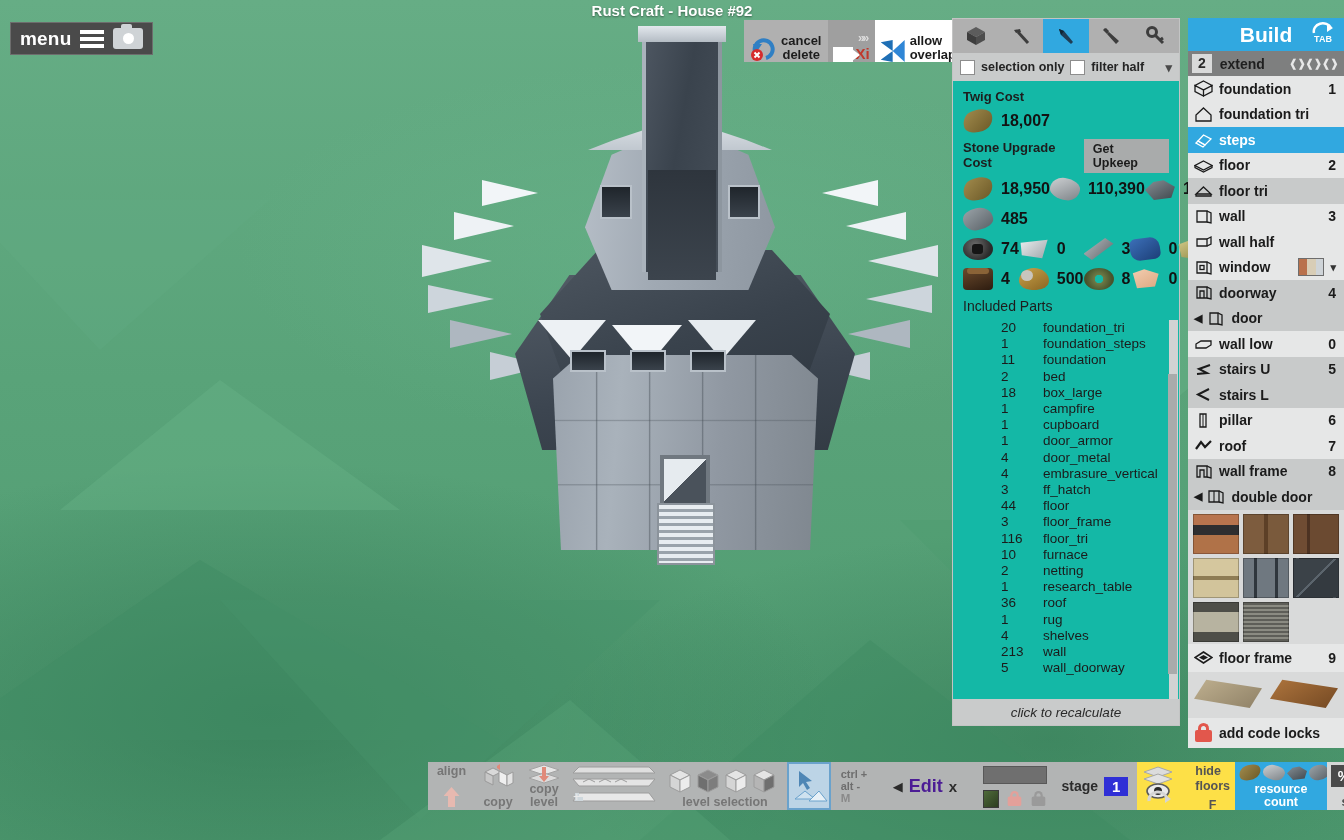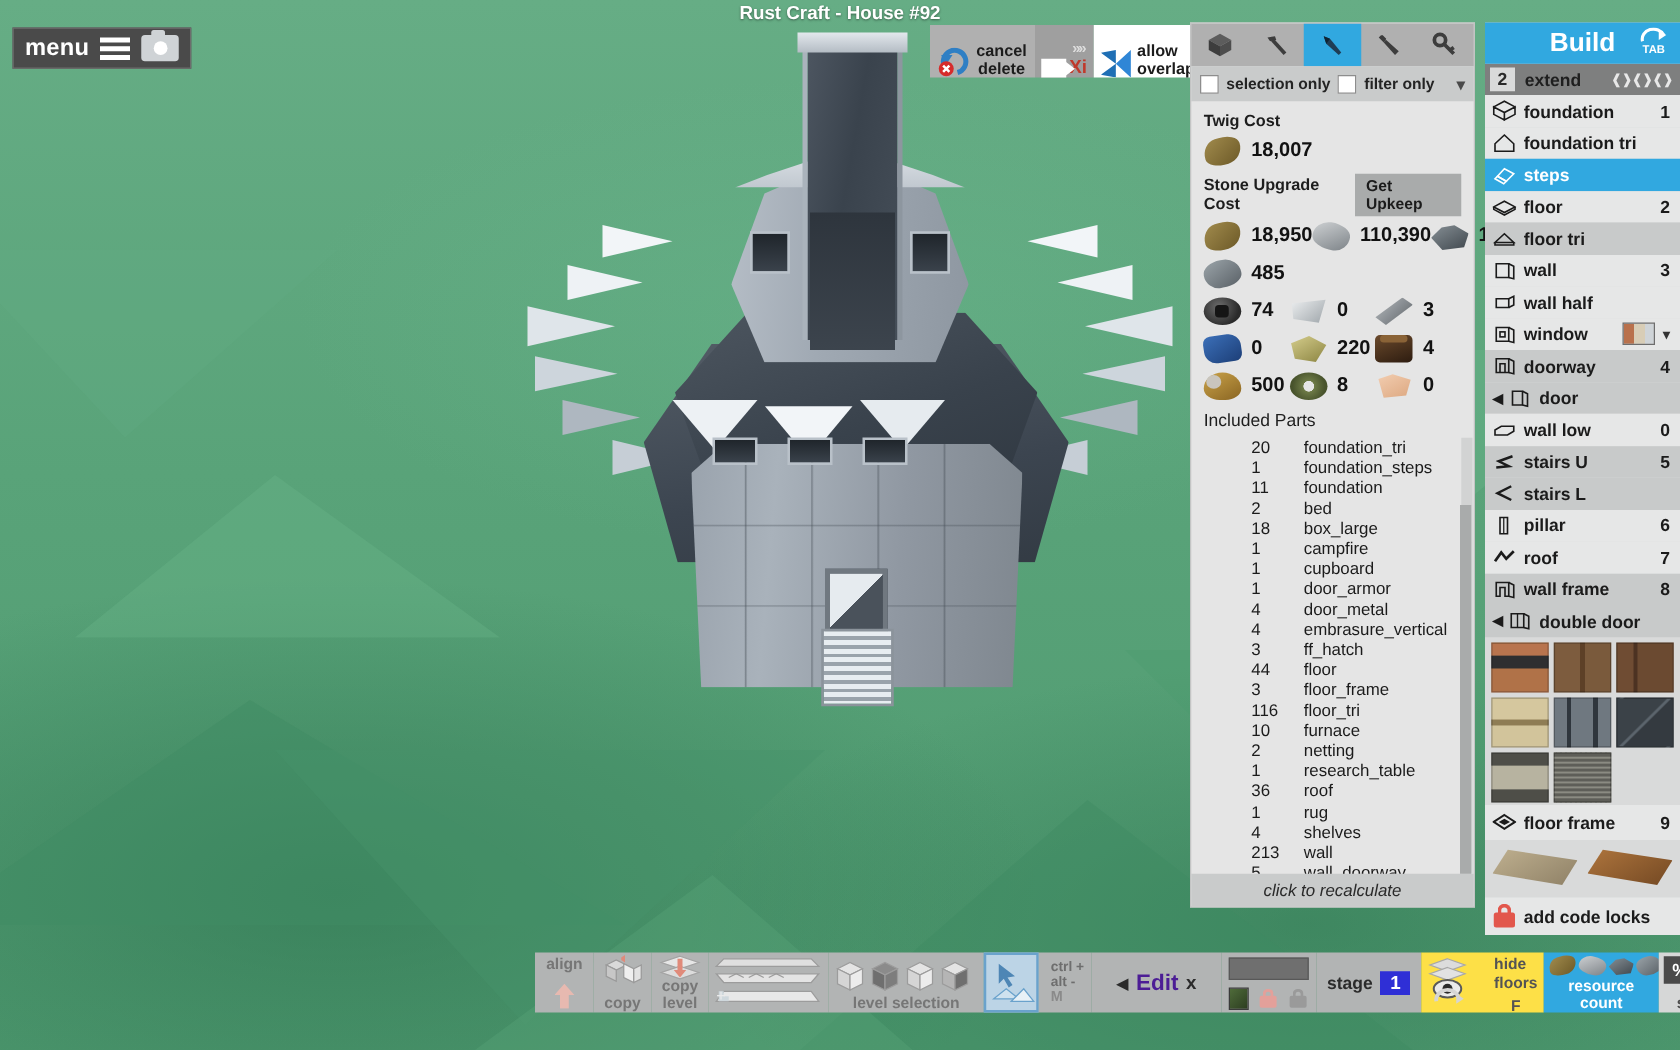--- a/index.html
+++ b/index.html
@@ -158,36 +158,36 @@
   .camwhite::after{content:"";position:absolute;right:-7px;top:2px;border-style:solid;border-width:6px 0 6px 8px;border-color:transparent transparent transparent #fff;}
   .chev { color:#ddd; font-size:12px; letter-spacing:-2px; font-weight:bold;}
   .xi { color:#c0392b; font-weight:bold; font-size:15px; }
   .tb-overlap { background:#fff; padding:0 6px; gap:5px; }
   .flagic { width:24px; height:22px; background:linear-gradient(90deg,#1f6fb5 0 48%, #2f86d6 48% 100%); clip-path:polygon(0 10%,50% 0,50% 100%,0 90%,50% 50%,100% 0,100% 100%,50% 50%); }
   .tb-overlap .txt { font-size:13px; font-weight:bold; color:#1c1c1c; line-height:14px; }
 
   
   #cost-panel {
     left:952px; top:18px; width:228px; height:708px;
-    background:#e5e5e5; border:1px solid #c3c4c4;
+    background:#14b8a6; border:1px solid #c3c4c4;
     display:flex; flex-direction:column;
   }
   #tool-row { height:34px; background:#b0b0b0; display:flex; align-items:center; }
   .tool-btn { flex:1; height:34px; display:flex; align-items:center; justify-content:center; }
   .tool-btn.active { background:#31a8e0; }
   #filter-row { height:28px; background:#c9cbcb; display:flex; align-items:center; gap:6px; padding:0 7px; font-size:12.5px; font-weight:bold; color:#242424; }
   .cbox { width:15px; height:15px; background:#fff; border:1px solid #8d8d8d; }
   .fchev { margin-left:auto; color:#4a4a4a; font-size:13px; }
 
   #cost-body { padding:8px 10px 0 10px; }
   .sec-title { font-size:13px; font-weight:bold; color:#1d1d1d; margin-bottom:2px; }
   .res-line { display:flex; align-items:center; gap:8px; height:30px; }
   .res-val { font-size:16px; font-weight:bold; color:#121212; }
   .res-grid2 { display:grid; grid-template-columns: 1fr 1fr 1fr; }
-  .res-grid3 { display:grid; grid-template-columns: 1fr 1fr 1fr; }
+  .res-grid3 { display:grid; grid-template-columns: 1fr 1fr 1fr 1fr 1fr; }
   .upkeep-row { display:flex; align-items:center; justify-content:space-between; margin:3px 0 1px; }
   #get-upkeep { background:#a9abab; font-size:12.5px; font-weight:bold; color:#1b1b1b; padding:3px 9px; }
 
   
   .ric { width:30px; height:22px; flex:0 0 auto; position:relative; }
   .ic-wood { background:linear-gradient(150deg,#a08a4c,#6d5a28); border-radius:40% 50% 45% 55%/60% 40% 60% 40%; transform:rotate(-18deg); }
   .ic-stone { background:linear-gradient(150deg,#cfd2d4,#7c8287); border-radius:45% 55% 40% 60%/55% 45% 55% 45%; transform:rotate(8deg);}
   .ic-metalfrag { background:linear-gradient(150deg,#8a9399,#3f474d); clip-path:polygon(0 55%,28% 18%,62% 10%,100% 40%,88% 90%,30% 100%); }
   .ic-metalore { background:linear-gradient(150deg,#9aa3a8,#5b6268); border-radius:50% 45% 55% 40%/45% 55% 40% 55%; transform:rotate(-10deg);}
   .ic-gear { background:radial-gradient(circle at 40% 35%,#6d6d6d,#2a2a2a 70%); border-radius:50%; }
@@ -406,21 +406,21 @@
             <circle cx="7" cy="7" r="4.5" fill="none" stroke="#3d3d3d" stroke-width="3"></circle>
             <path d="M10 10 L18 18 M15 15 L18 13" stroke="#3d3d3d" stroke-width="3"></path>
           </svg>
       </div>
     </div>
 
     <div id="filter-row">
       <span class="cbox"></span>
       <span>selection only</span>
       <span class="cbox"></span>
-      <span>filter only</span>
+      <span>filter half</span>
       <span class="fchev">▾</span>
     </div>
 
     <div id="cost-body">
       <div class="sec-title">Twig Cost</div>
       <div class="res-line">
         <span class="ric ic-wood"></span>
         <span class="res-val">18,007</span>
       </div>
 

